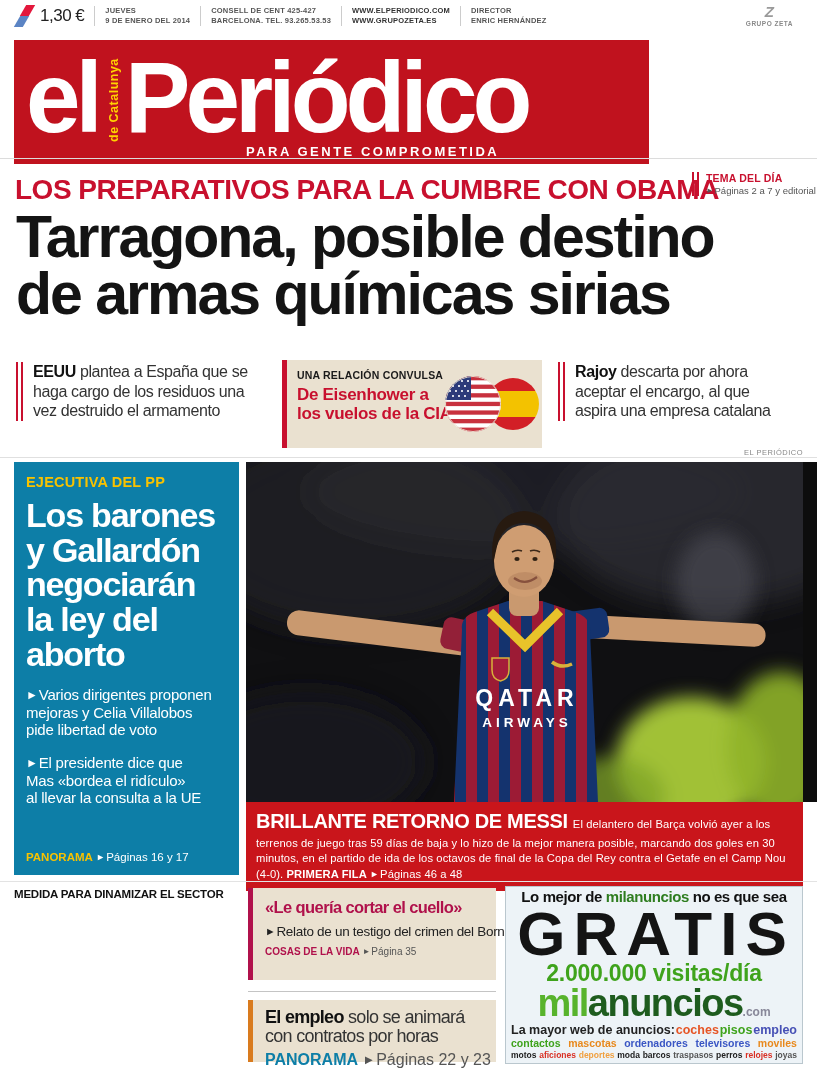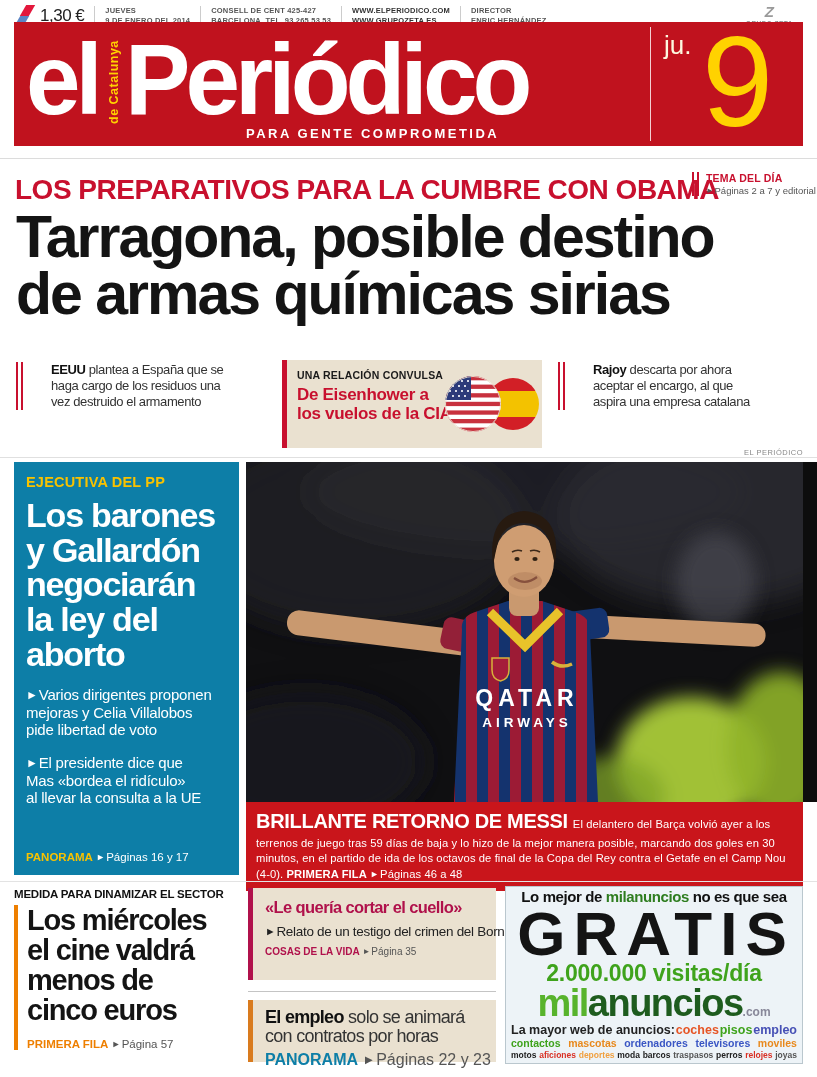--- a/index.html
+++ b/index.html
@@ -16,42 +16,42 @@
   .bolt i{position:absolute;display:block;width:9px;height:11px;transform:skewX(-30deg)}
   .bolt .b1{left:9px;top:1px;background:#e3173c}
   .bolt .b2{left:3px;top:12px;background:#5b84c4}
   .tb-web{color:#333}
   .tb-spacer{flex:1;border:none}
   .zeta{display:flex;flex-direction:column;align-items:center;border:none;color:#8a8a8a}
   .zeta-z{font-size:15px;font-weight:700;font-style:italic;color:#9a9a9a;line-height:1}
   .zeta-name{font-size:6.5px;font-weight:700;letter-spacing:.5px;margin-top:1px}
 
   
-  .masthead{position:absolute;left:14px;top:22px;width:789px;height:124px;background:#c0121e;overflow:hidden}
+  .masthead{position:absolute;left:14px;top:40px;width:635px;height:124px;background:#c0121e;overflow:hidden}
   .mh-row{position:absolute;left:12px;bottom:20px;display:flex;align-items:baseline;color:#fff}
   .mh-el,.mh-name{font-size:100px;font-weight:700;line-height:.78;letter-spacing:-5px;transform:scaleX(.98);transform-origin:left bottom}
   .mh-region{writing-mode:vertical-rl;transform:rotate(180deg);font-size:12.5px;font-weight:700;color:#ffd200;
              align-self:flex-end;height:84px;margin:0 4px 2px 8px;letter-spacing:.5px}
   .mh-tagline{position:absolute;left:232px;bottom:5px;font-size:13px;font-weight:700;letter-spacing:2.5px;color:#fff}
   .mh-divider{position:absolute;left:636px;top:5px;bottom:5px;width:1px;background:rgba(255,255,255,.8)}
   .mh-ju{position:absolute;left:650px;top:8px;font-size:26px;color:#fdf8e0}
   .mh-nine{position:absolute;left:688px;top:-4px;font-size:128px;line-height:1;font-weight:400;color:#ffd200}
   .mh-underline{position:absolute;left:0;top:158px;width:817px;border-top:1px solid #dcdcdc}
 
   
   .kicker{position:absolute;left:15px;top:174px;font-size:28px;font-weight:700;color:#c8102e;letter-spacing:-.5px;white-space:nowrap}
   .theme{position:absolute;left:692px;top:172px;border-left:7px double #c8102e;padding-left:7px}
   .theme-tag{font-size:10.5px;font-weight:700;color:#c8102e;letter-spacing:.2px;white-space:nowrap}
   .theme-pages{font-size:9.5px;color:#555;white-space:nowrap;margin-top:1px}
   .arrow{font-size:.8em;position:relative;top:-1px;margin-right:1px}
   .headline{position:absolute;left:12px;top:205px;width:800px;font-size:59px;line-height:.97;font-weight:700;
             color:#141414;letter-spacing:-2px;white-space:pre-line}
 
-  .lead-left,.lead-right{position:absolute;top:362px;border-left:7px double #c8102e;padding-left:28px;
-            font-size:13px;line-height:1.23;color:#333;letter-spacing:-.4px;white-space:pre-line}
+  .lead-left,.lead-right{position:absolute;top:362px;border-left:7px double #c8102e;padding-left:10px;
+            font-size:16px;line-height:1.23;color:#333;letter-spacing:-.4px;white-space:pre-line}
   .lead-left{left:16px;width:252px}
   .lead-right{left:558px;width:246px}
   .lead-bold{font-weight:700;color:#111}
 
   .relation-box{position:absolute;left:282px;top:360px;width:260px;height:88px;background:#eae1d0;
                 border-left:5px solid #c8102e;box-sizing:border-box;padding:9px 10px}
   .rel-kicker{font-size:10.5px;font-weight:700;color:#1a1a1a;letter-spacing:.2px}
   .rel-title{font-size:17px;font-weight:700;color:#c8102e;line-height:1.1;margin-top:5px;white-space:pre-line;letter-spacing:-.3px}
   .rel-flags{position:absolute;right:3px;top:10px}
 
@@ -294,30 +294,20 @@
     <text x="281" y="265" text-anchor="middle" font-family="Liberation Sans, sans-serif" font-size="13.5" font-weight="600" letter-spacing="4" fill="#ffffff">AIRWAYS</text>
   </svg>
 </div>
 
 <div class="caption"><span class="cap-lead">BRILLANTE RETORNO DE MESSI</span><span>El delantero del Barça volvió ayer a los terrenos de juego tras 59 días de baja y lo hizo de la mejor manera posible, marcando dos goles en 30 minutos, en el partido de ida de los octavos de final de la Copa del Rey contra el Getafe en el Camp Nou (4-0). </span><span class="cap-strong">PRIMERA FILA</span> <span class="arrow">►</span><span>Páginas 46 a 48</span></div>
 
 <div class="bottom-rule"></div>
 
 <div class="cine">
   <div class="cine-kicker">MEDIDA PARA DINAMIZAR EL SECTOR</div>
-  <div class="cine-body">
-    <div class="cine-head">Los miércoles
-el cine valdrá
-menos de
-cinco euros</div>
-    <div class="cine-foot">
-      <span class="cine-sec">PRIMERA FILA</span>
-      <span class="foot-pages"> <span class="arrow">►</span><span>Página 57</span></span>
-    </div>
-  </div>
 </div>
 
 <div class="crime">
   <div class="crime-head">«Le quería cortar el cuello»</div>
   <div class="crime-sub"><span class="arrow">►</span><span>Relato de un testigo del crimen del Born</span></div>
   <div class="crime-foot">
     <span class="crime-sec">COSAS DE LA VIDA</span>
     <span class="foot-pages"> <span class="arrow">►</span><span>Página 35</span></span>
   </div>
 </div>

